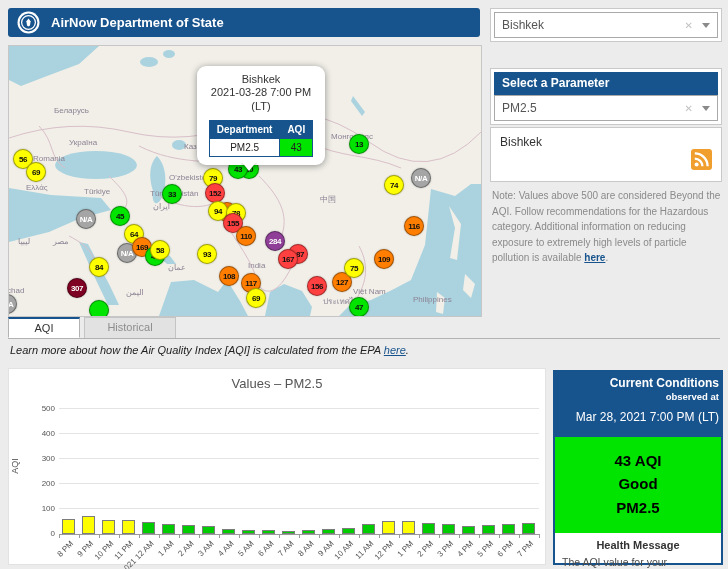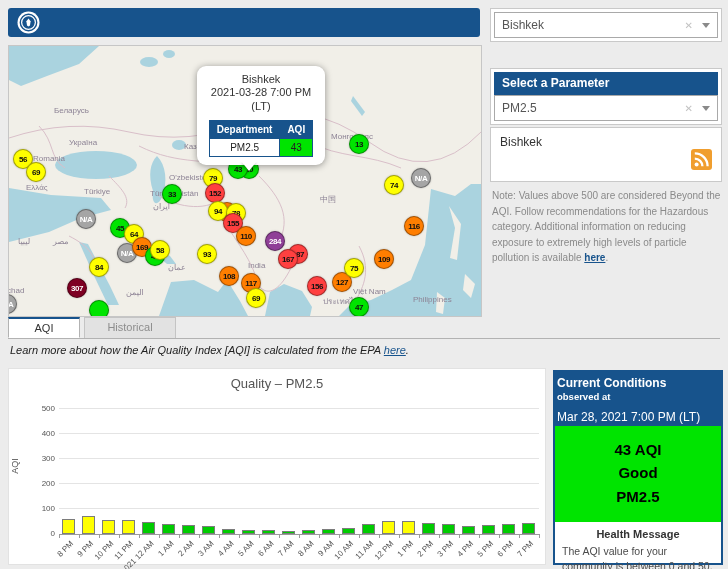--- a/index.html
+++ b/index.html
@@ -75,21 +75,21 @@
   .ytick{position:absolute;left:-32px;width:28px;text-align:right;font-size:8px;color:#555;}
   .slot{position:absolute;bottom:0;width:20px;height:100%;}
   .bar{position:absolute;bottom:0;left:3px;width:13px;border:1px solid #7c7c7c;box-sizing:border-box;cursor:pointer;}
   .xtick{position:absolute;top:100%;width:1px;height:4px;background:#9a9a9a;}
   .xlabel{position:absolute;top:calc(100% + 5px);right:50%;transform:rotate(-45deg);
           transform-origin:top right;font-size:8px;color:#555;white-space:nowrap;}
 
   
   .cc{position:absolute;left:553px;top:370px;width:170px;height:195px;border:2px solid var(--blue);
       background:#fff;box-sizing:border-box;display:flex;flex-direction:column;}
-  .cc-head{background:var(--blue);color:#fff;text-align:left;padding:4px 2px 2px;}
+  .cc-head{background:var(--blue);color:#fff;text-align:right;padding:4px 2px 13px;}
   .cc-title{font-size:12px;font-weight:bold;}
   .cc-obs{font-size:9.5px;font-weight:bold;margin-top:1px;}
   .cc-date{font-size:12px;font-weight:normal;margin-top:8px;}
   .cc-aqibox{text-align:center;padding:12px 0 14px;}
   .cc-aqibox div{font-size:15px;font-weight:bold;color:#000;line-height:1.55;}
   .cc-health{flex:1;padding:3px 7px;}
   .cc-health-title{font-size:11px;font-weight:bold;color:#333;text-align:center;margin:3px 0 4px;}
   .cc-health-text{font-size:10.5px;color:#4a4a4a;line-height:1.45;}
 </style>
 </head>
@@ -99,20 +99,21 @@
 
   <div class="hdr">
     <span style="display:flex;">
       <svg width="23" height="23" viewBox="0 0 23 23">
         <circle cx="11.5" cy="11.5" r="11" fill="#fff"></circle>
         <circle cx="11.5" cy="11.5" r="8.2" fill="none" stroke="#17538c" stroke-width="1.4"></circle>
         <circle cx="11.5" cy="11.5" r="6.2" fill="#17538c"></circle>
         <path d="M11.5 7.5 L13.6 10.2 L13 14.5 L11.5 15.6 L10 14.5 L9.4 10.2 Z" fill="#fff"></path>
       </svg>
     </span>
+    <span class="hdr-title">AirNow Department of State</span>
   </div>
 
   <div class="map">
     <svg class="base" width="472" height="270" viewBox="0 0 472 270">
       <rect width="472" height="270" fill="#f1efe8"></rect>
 
       <g fill="#aad3df" stroke="none">
         <path d="M0,0 L90,0 L70,18 L38,30 L12,40 L0,34 Z"></path>
         <ellipse cx="140" cy="16" rx="9" ry="5"></ellipse>
         <ellipse cx="160" cy="8" rx="6" ry="4"></ellipse>
@@ -168,21 +169,21 @@
         <div class="map-label" style="left: 322px; top: 86px;">Монгол улс</div>
         <div class="map-label" style="left: 311px; top: 148px;">中国</div>
         <div class="map-label" style="left: 314px; top: 249px;">ประเทศไทย</div>
         <div class="map-label" style="left: 344px; top: 241px;">Việt Nam</div>
         <div class="map-label" style="left: 404px; top: 249px;">Philippines</div>
       </div>
     <div>
         <div class="marker" style="left: 4px; top: 103px; background: rgb(255, 255, 0);">56</div>
         <div class="marker" style="left: 17px; top: 116px; background: rgb(255, 255, 0);">69</div>
         <div class="marker" style="left: 67px; top: 163px; background: rgb(165, 165, 165); color: rgb(255, 255, 255);">N/A</div>
-        <div class="marker" style="left: 101px; top: 172px; background: rgb(0, 228, 0); border-radius: 10px;">45</div>
+        <div class="marker" style="left: 101px; top: 160px; background: rgb(0, 228, 0); border-radius: 10px;">45</div>
         <div class="marker" style="left: 115px; top: 178px; background: rgb(255, 255, 0);">64</div>
         <div class="marker" style="left: 108px; top: 197px; background: rgb(165, 165, 165); color: rgb(255, 255, 255);">N/A</div>
         <div class="marker" style="left: 123px; top: 191px; background: rgb(255, 126, 0);">169</div>
         <div class="marker" style="left: 136px; top: 200px; background: rgb(0, 228, 0);">41</div>
         <div class="marker" style="left: 141px; top: 194px; background: rgb(255, 255, 0);">58</div>
         <div class="marker" style="left: 80px; top: 211px; background: rgb(255, 255, 0);">84</div>
         <div class="marker" style="left: 58px; top: 232px; background: rgb(126, 0, 35); color: rgb(255, 255, 255);">307</div>
         <div class="marker" style="left: -12px; top: 248px; background: rgb(165, 165, 165); color: rgb(255, 255, 255);">N/A</div>
         <div class="marker" style="left: 80px; top: 254px; background: rgb(0, 228, 0);"></div>
         <div class="marker" style="left: 230px; top: 113px; background: rgb(0, 228, 0);">30</div>
@@ -264,21 +265,21 @@
   <div class="note"><span>Note: Values above 500 are considered Beyond the AQI. Follow recommendations for the Hazardous category. Additional information on reducing exposure to extremely high levels of particle pollution is available </span><a>here</a><span>.</span></div>
 
   <div class="tabs">
     <div class="tab active">AQI</div>
     <div class="tab inactive t3">Historical</div>
   </div>
 
   <div class="learn"><span>Learn more about how the Air Quality Index [AQI] is calculated from the EPA </span><a>here</a><span>.</span></div>
 
   <div class="chart">
-    <div class="chart-title">Quality – PM2.5</div>
+    <div class="chart-title">Values – PM2.5</div>
     <div class="ylab">AQI</div>
     <div class="plot">
         <div class="ytick" style="bottom: -4px;">0</div>
         <div class="grid" style="bottom: 25px;"></div>
         <div class="ytick" style="bottom: 21px;">100</div>
         <div class="grid" style="bottom: 50px;"></div>
         <div class="ytick" style="bottom: 46px;">200</div>
         <div class="grid" style="bottom: 75px;"></div>
         <div class="ytick" style="bottom: 71px;">300</div>
         <div class="grid" style="bottom: 100px;"></div>

